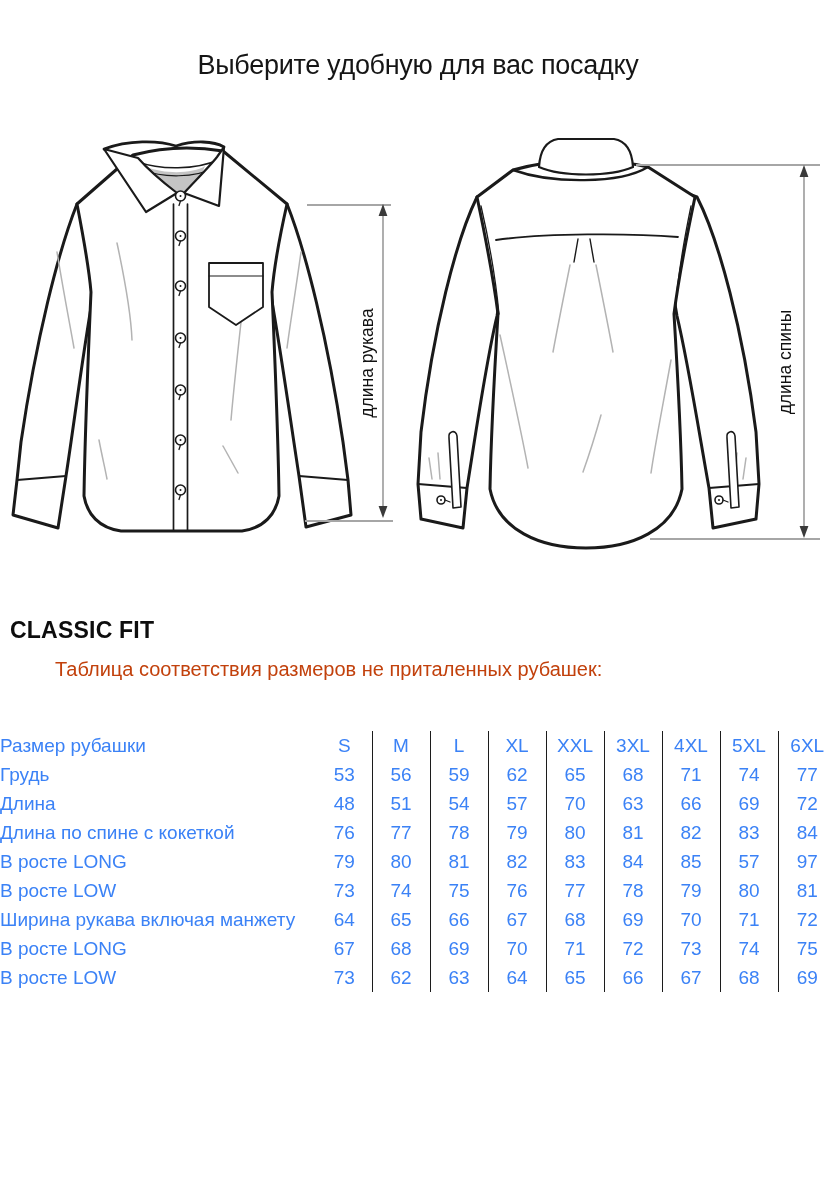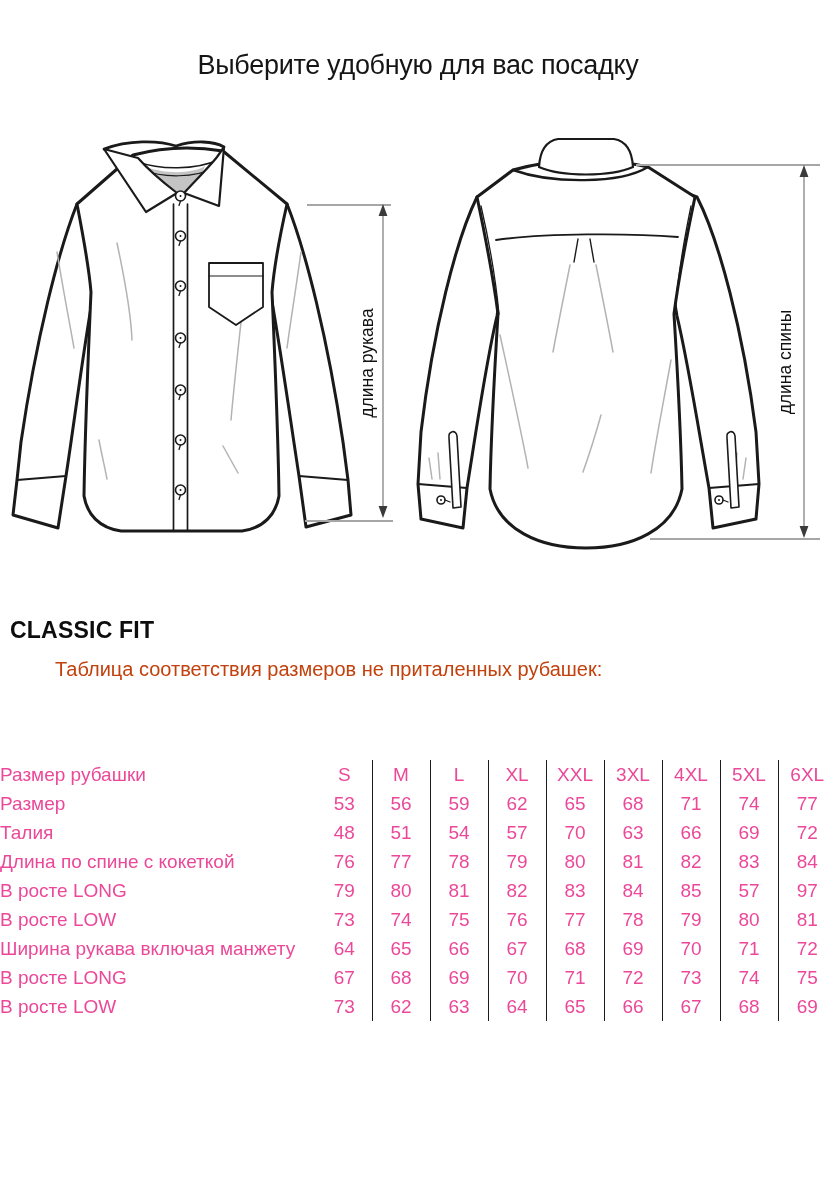--- a/index.html
+++ b/index.html
@@ -16,21 +16,21 @@
     position:absolute; top:616px; left:10px;
     font-size:24px; font-weight:700; letter-spacing:0.2px;
     transform:scaleX(0.96); transform-origin:left center; color:#0d0d0d;
   }
   .subtitle{
     position:absolute; top:658px; left:10px; font-size:20px; color:#c2410c;margin-left:45px;
   }
   table.sizes{
     position:absolute; top:731px; left:0; width:836px;
     border-collapse:collapse; table-layout:fixed;
-    font-size:19px; color:#ec4899;margin-top:29px;
+    font-size:19px; color:#3b82f6;
   }
   table.sizes td{ height:29px; padding:0; white-space:nowrap; }
   td.lbl{ text-align:left; padding-left:10px; }
   td.val{ text-align:center; }
   td.val + td.val{ border-left:1px solid #1c1c1c; }
   svg text{ font-family:"Liberation Sans", sans-serif; }
 </style>
 </head>
 <body>
 
@@ -210,33 +210,33 @@
           <td class="val">M</td>
           <td class="val">L</td>
           <td class="val">XL</td>
           <td class="val">XXL</td>
           <td class="val">3XL</td>
           <td class="val">4XL</td>
           <td class="val">5XL</td>
           <td class="val">6XL</td>
         </tr>
         <tr>
-          <td class="lbl">Размер</td>
+          <td class="lbl">Грудь</td>
           <td class="val">53</td>
           <td class="val">56</td>
           <td class="val">59</td>
           <td class="val">62</td>
           <td class="val">65</td>
           <td class="val">68</td>
           <td class="val">71</td>
           <td class="val">74</td>
           <td class="val">77</td>
         </tr>
         <tr>
-          <td class="lbl">Талия</td>
+          <td class="lbl">Длина</td>
           <td class="val">48</td>
           <td class="val">51</td>
           <td class="val">54</td>
           <td class="val">57</td>
           <td class="val">70</td>
           <td class="val">63</td>
           <td class="val">66</td>
           <td class="val">69</td>
           <td class="val">72</td>
         </tr>

